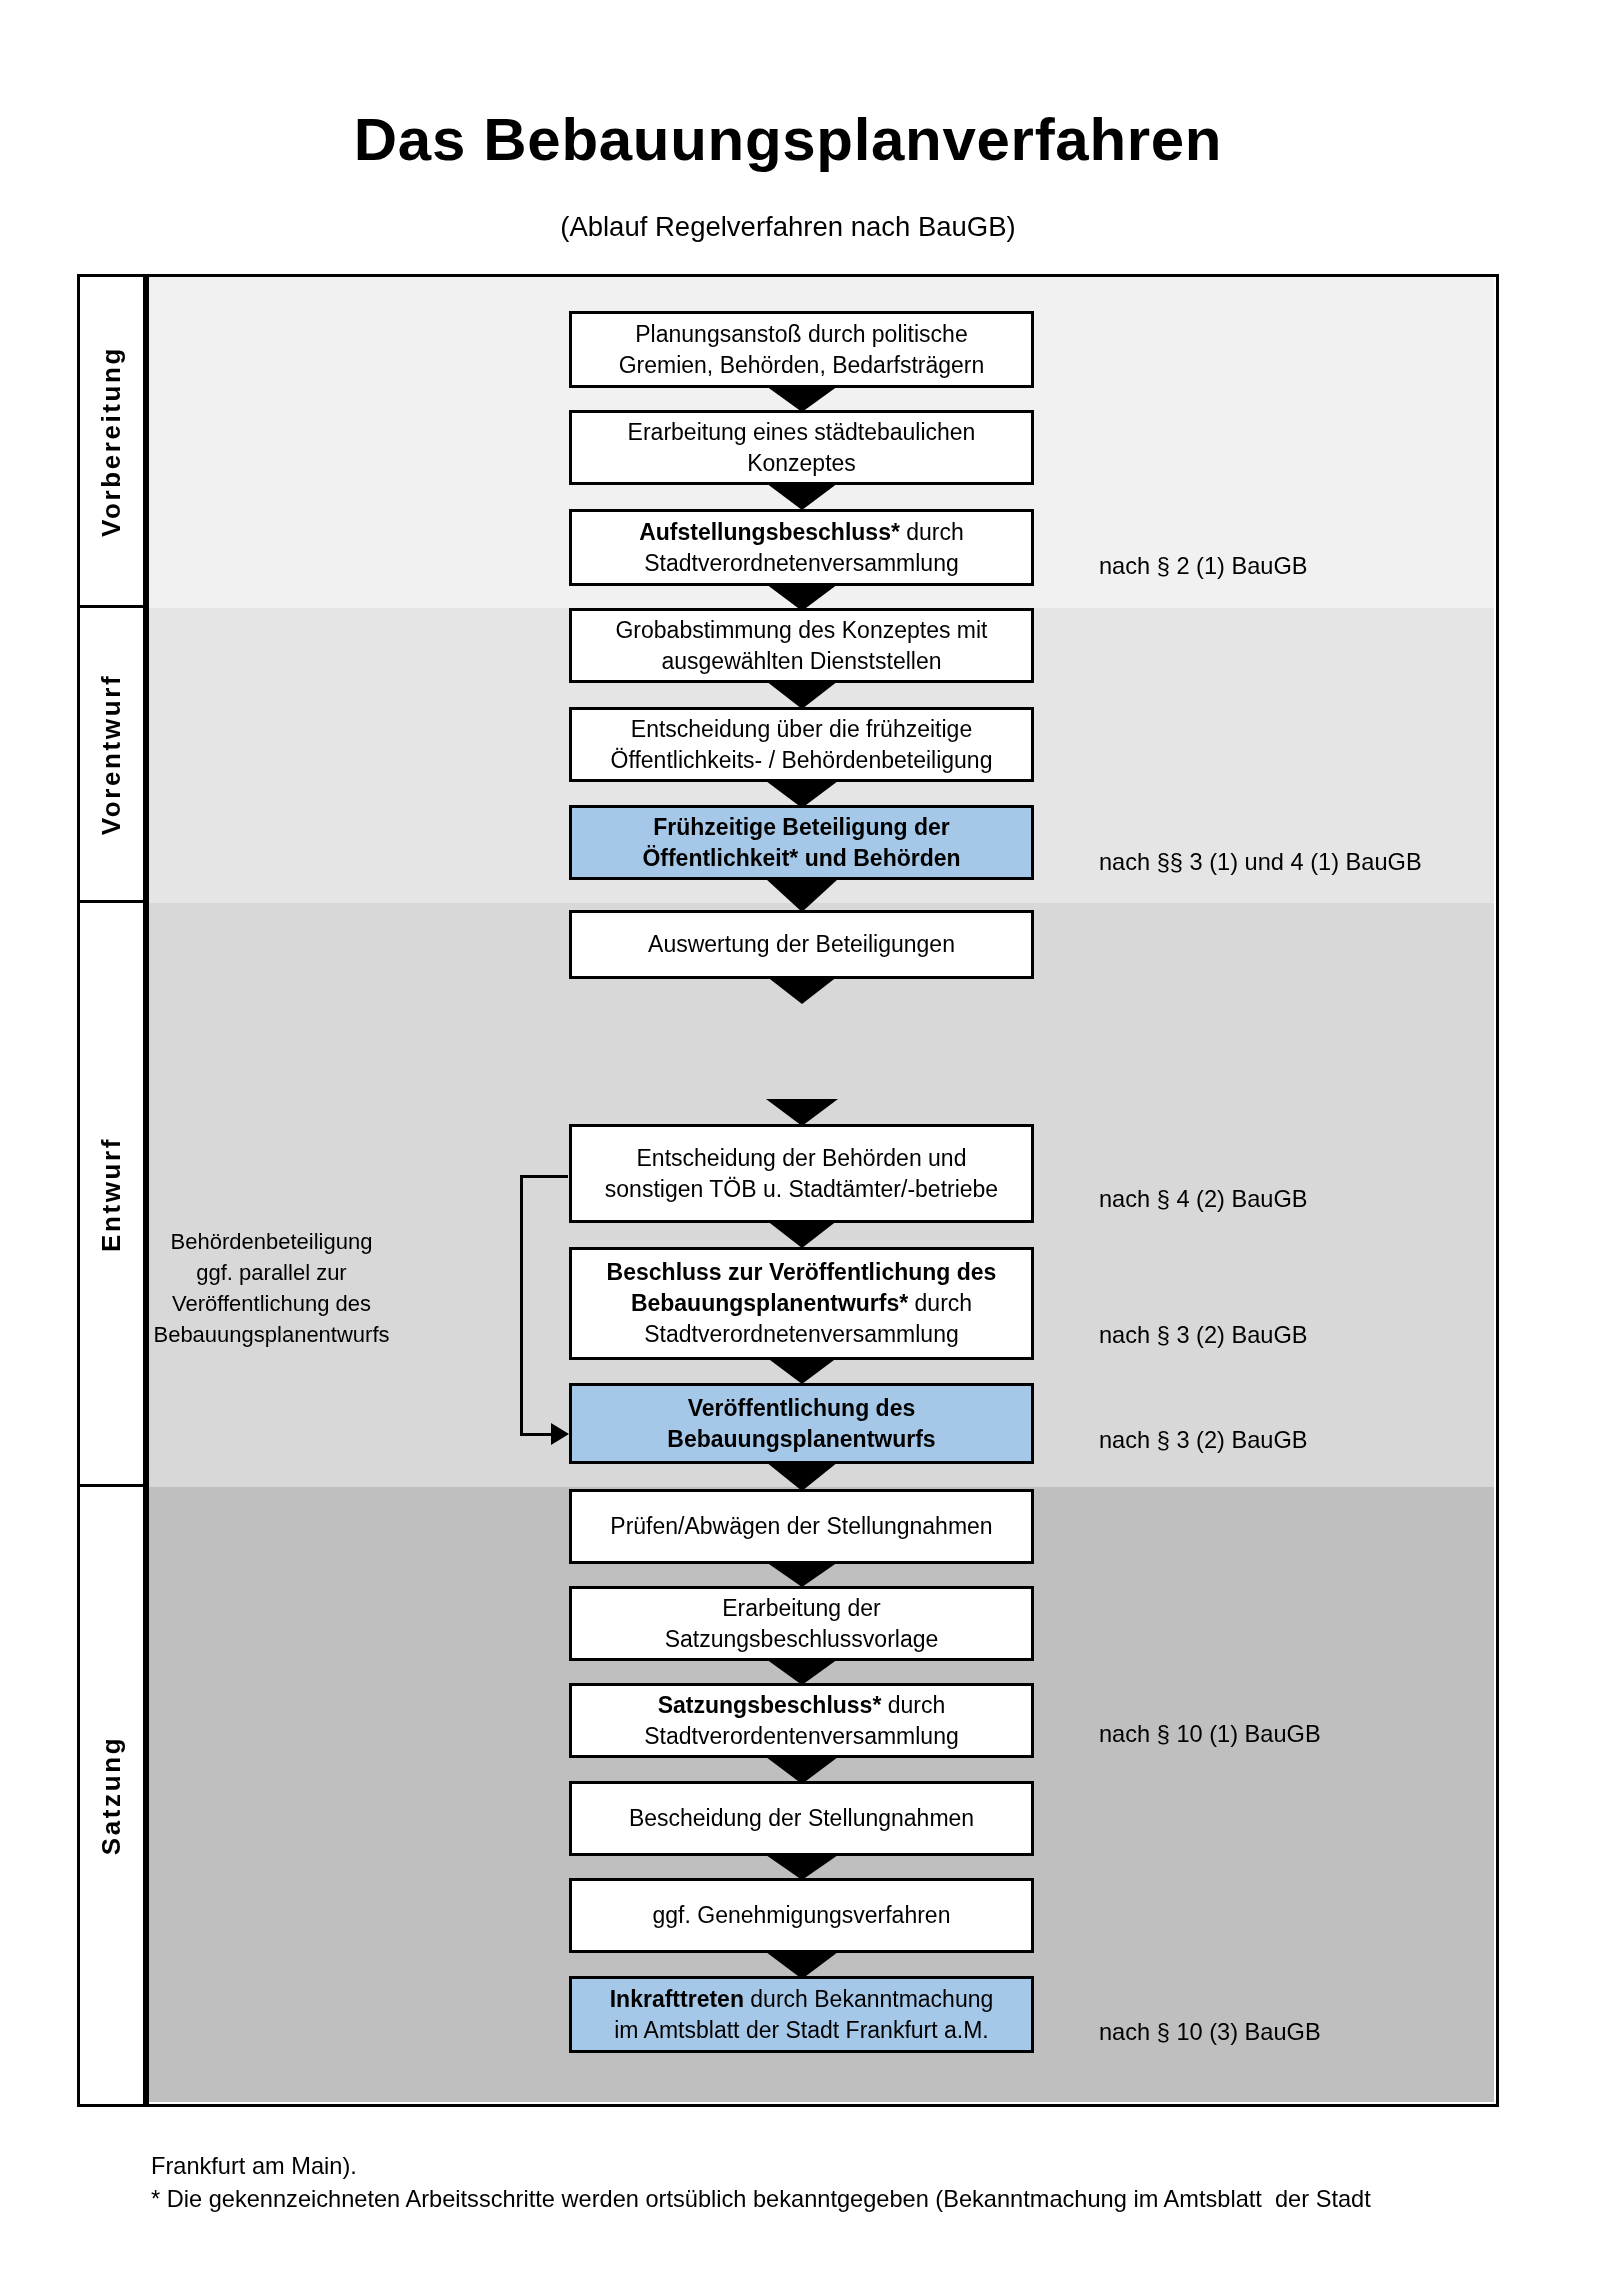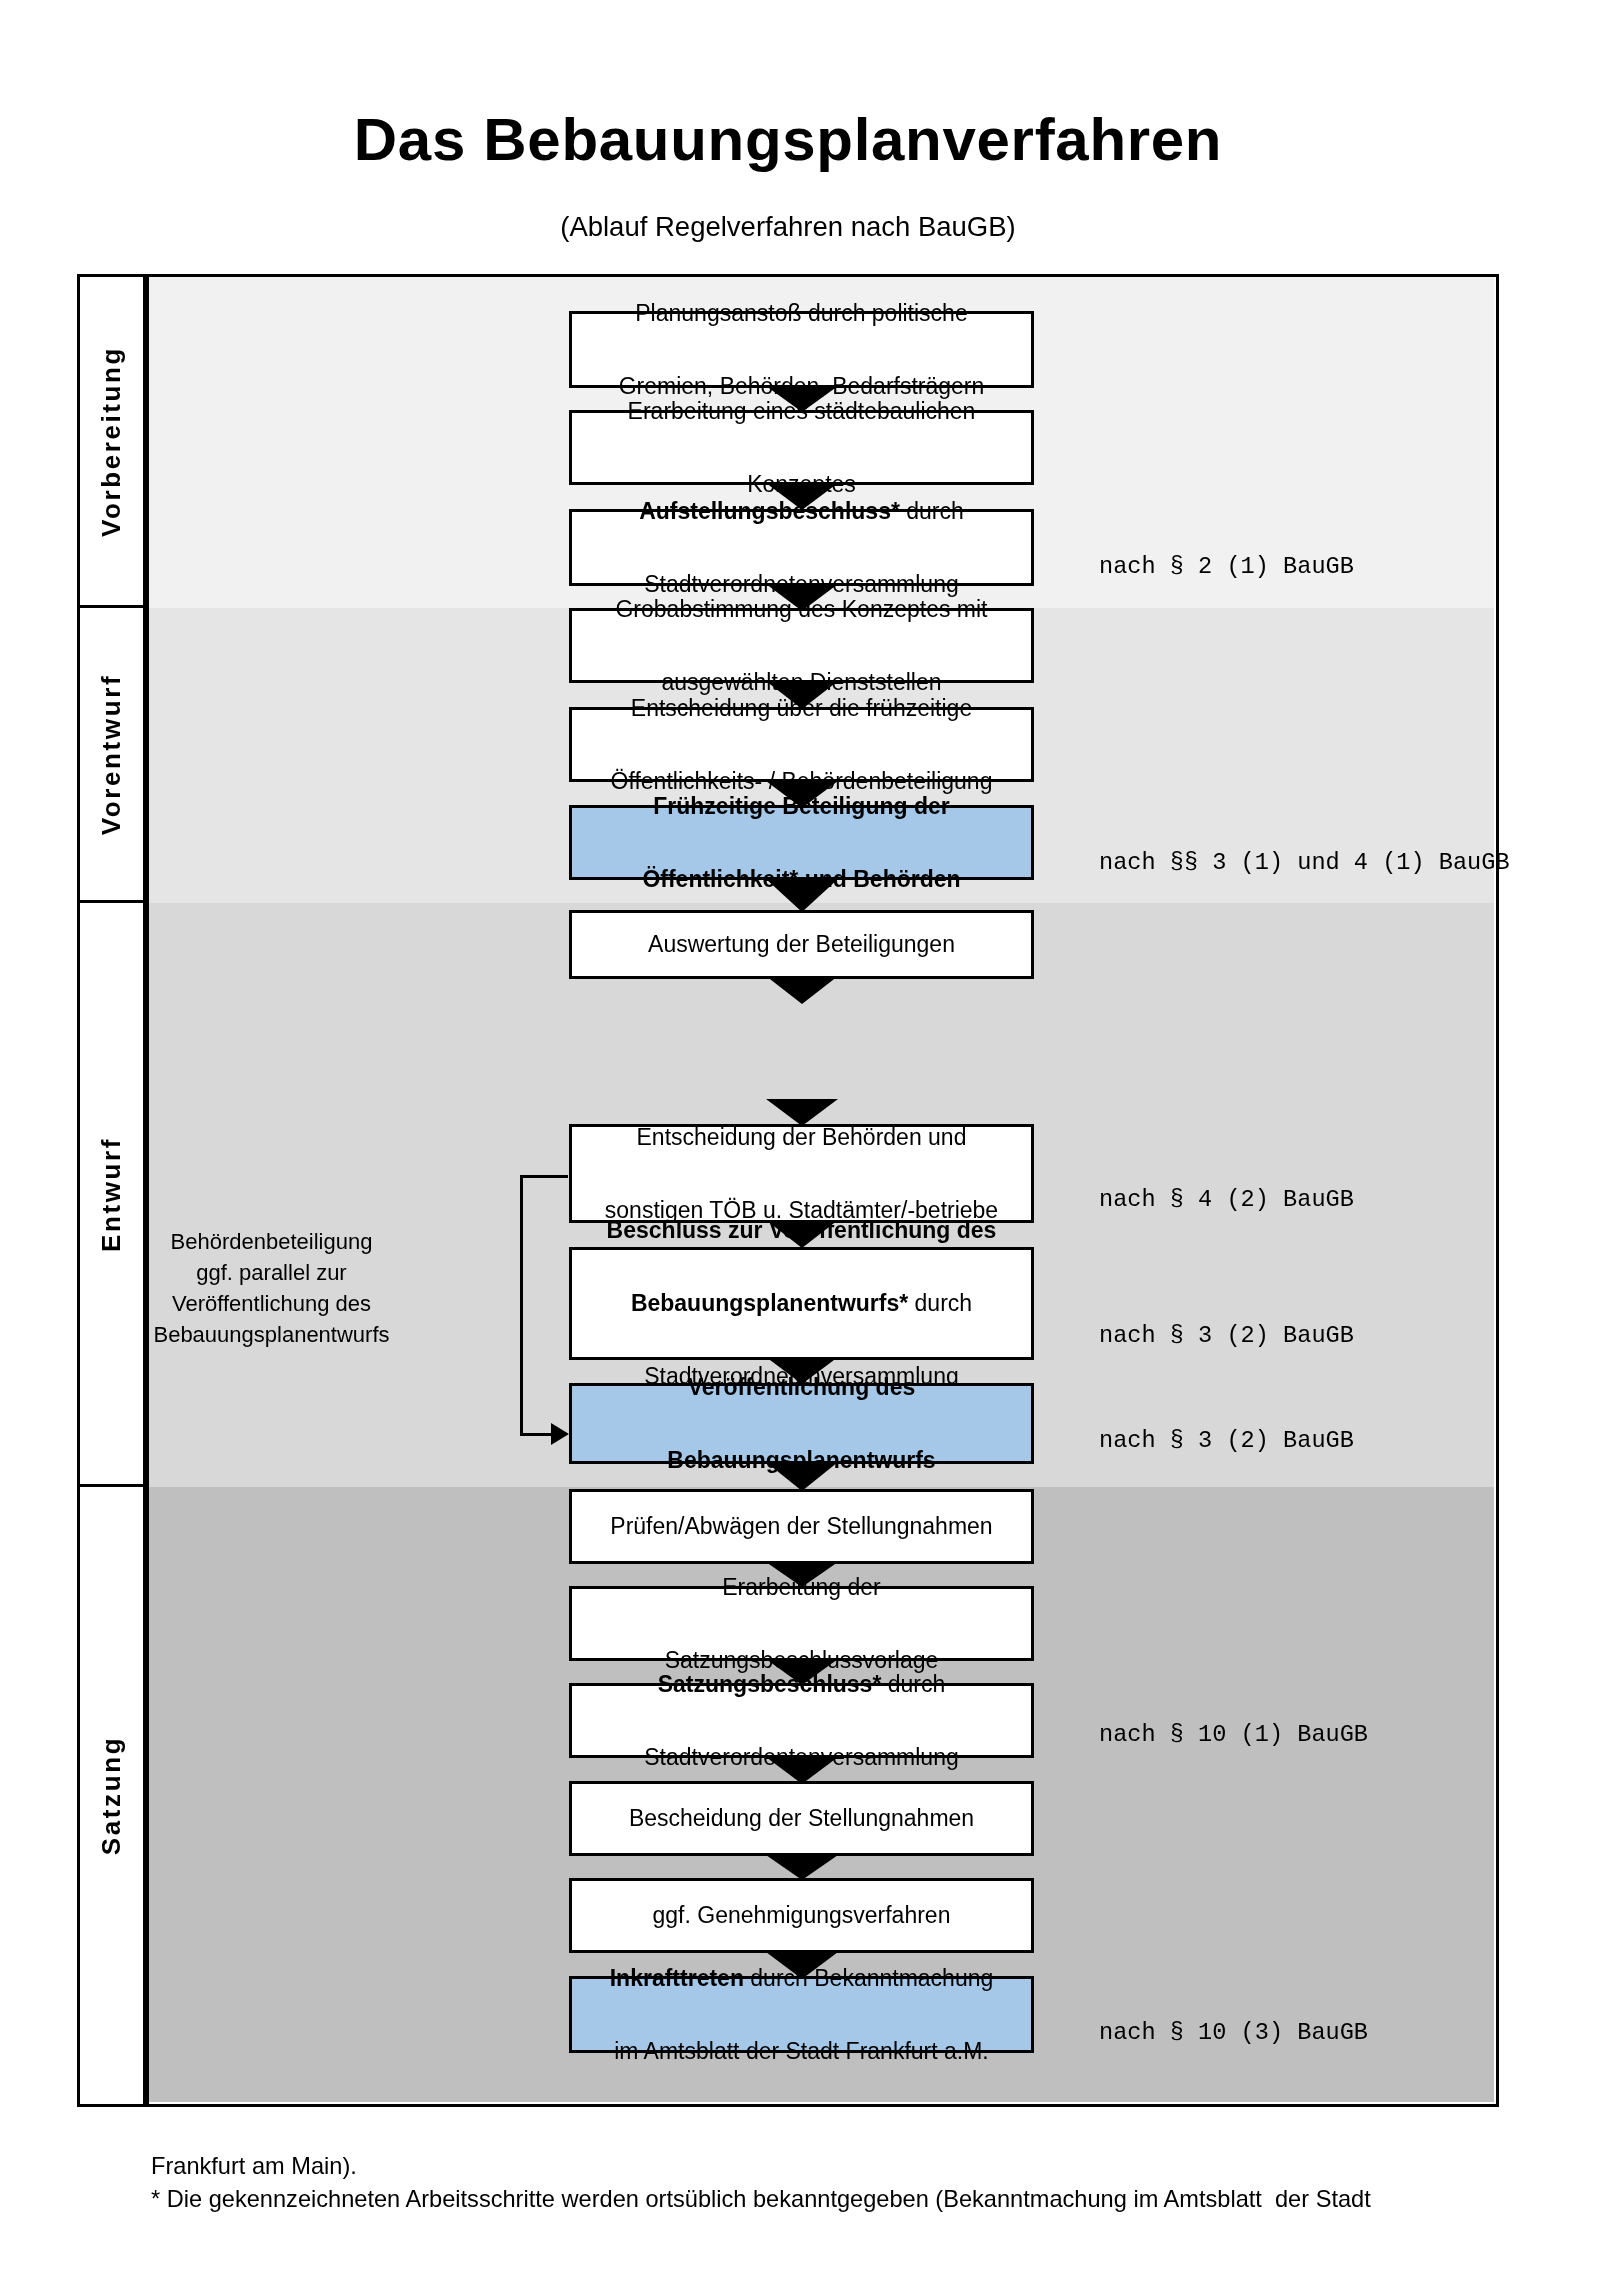--- a/index.html
+++ b/index.html
@@ -18,42 +18,42 @@
   .plabel{transform:rotate(-90deg);font-weight:bold;font-size:26px;letter-spacing:2.6px;white-space:nowrap;}
   
   #content{position:absolute;left:69px;top:0;width:1353px;height:1833px;
     border:3.9px solid #000;box-sizing:border-box;z-index:0;}
   .band{position:absolute;left:0;width:1345px;}
   .band1{top:0;height:331px;} .band2{top:331px;height:295px;}
   .band3{top:626px;height:584px;} .band4{top:1210px;height:615px;}
   
   .fbox{position:absolute;left:492px;width:465px;background:#fff;border:3.3px solid #000;
     box-sizing:border-box;display:flex;flex-direction:column;justify-content:center;
-    align-items:center;text-align:center;font-size:23px;line-height:31px;z-index:2;gap:42px;}
+    align-items:center;text-align:center;font-size:23px;line-height:31px;z-index:2;}
   .bd{font-weight:bold;}
   .b1{top:37px;height:77px}  .b2{top:136px;height:75px}  .b3{top:235px;height:77px}
   .b4{top:334px;height:75px} .b5{top:433px;height:75px}  .b6{top:531px;height:75px}
   .b7{top:636px;height:69px} .b8{top:729px;height:98px} .b9{top:850px;height:99px}
   .b10{top:973px;height:113px}.b11{top:1109px;height:81px}.b12{top:1215px;height:75px}
   .b13{top:1312px;height:75px}.b14{top:1409px;height:75px}.b15{top:1507px;height:75px}
   .b16{top:1604px;height:75px}.b17{top:1702px;height:77px}
   
   .arrow{position:absolute;left:689px;width:0;height:0;z-index:1;
     border-left:36px solid transparent;border-right:36px solid transparent;
     border-top:26px solid #000;}
   .a1{top:112px;border-top-width:26px}.a2{top:209px;border-top-width:27.5px}
   .a3{top:310px;border-top-width:27px}.a4{top:407px;border-top-width:28px}
   .a5{top:507px;border-top-width:27px}.a6{top:605px;border-top-width:33px}
   .a7{top:702px;border-top-width:28px}.a8{top:825px;border-top-width:27px}
   .a9{top:946px;border-top-width:28px}.a10{top:1083px;border-top-width:27.5px}
   .a11{top:1188px;border-top-width:29px}.a12{top:1288px;border-top-width:25.5px}
   .a13{top:1385px;border-top-width:26px}.a14{top:1483px;border-top-width:27px}
   .a15{top:1581px;border-top-width:25.5px}.a16{top:1678px;border-top-width:27px}
   
-  .lref{position:absolute;left:1022px;font-size:23.6px;white-space:nowrap;z-index:2;font-family:Liberation Mono, monospace;}
+  .lref{position:absolute;left:1022px;font-size:23.6px;white-space:nowrap;z-index:2;}
   .r1{top:279px}.r2{top:575px}.r3{top:912px}.r4{top:1048px}
   .r5{top:1153px}.r6{top:1447px}.r7{top:1745px}
   
   #sidenote{position:absolute;left:54px;top:952px;width:281px;text-align:center;
     font-size:22px;line-height:31px;z-index:2;}
   .conn{position:absolute;background:#000;z-index:2;}
   #conn-v{left:443px;top:901px;width:2.6px;height:261px;}
   #conn-stub{left:443px;top:901px;width:48px;height:2.6px;}
   #conn-bot{left:443px;top:1159px;width:31px;height:2.6px;}
   #conn-head{position:absolute;left:474px;top:1149px;width:0;height:0;z-index:2;

